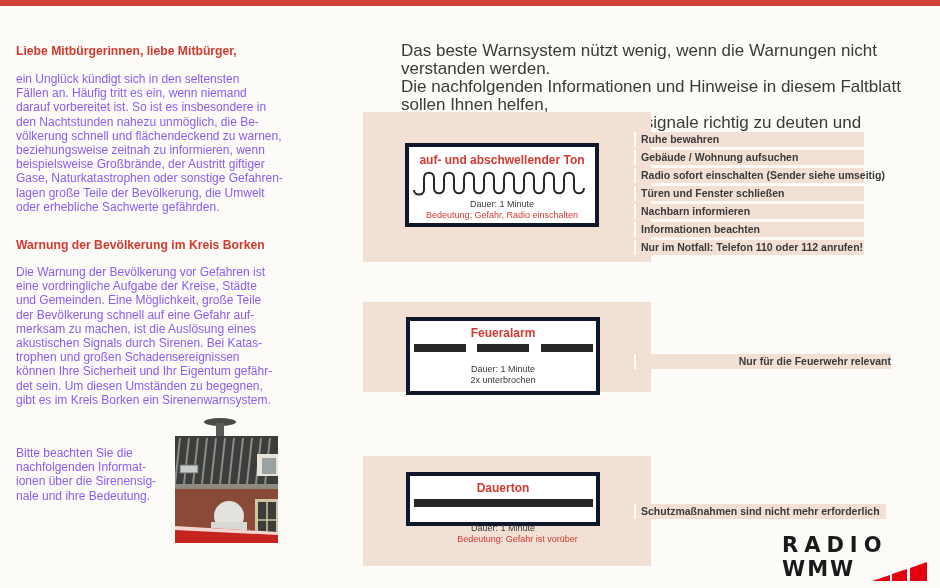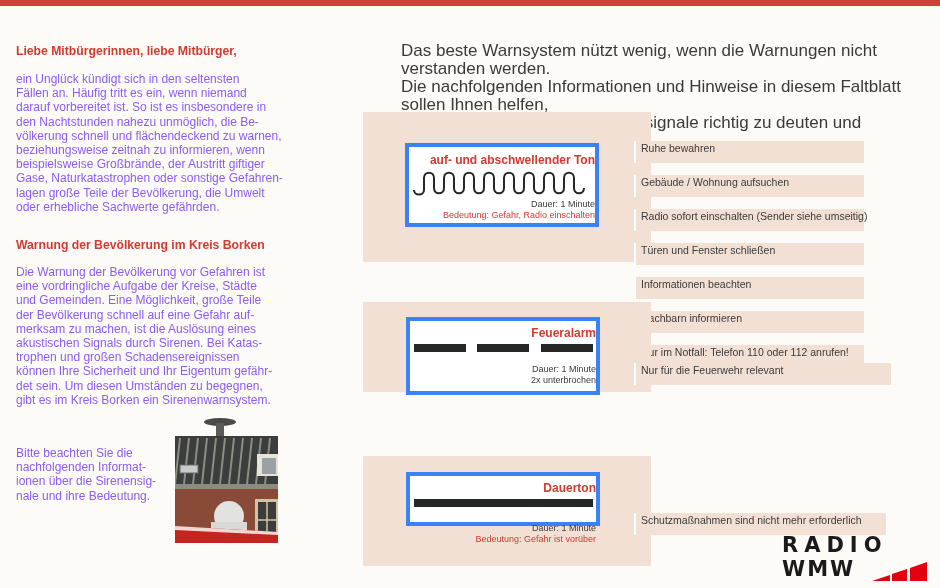--- a/index.html
+++ b/index.html
@@ -11,33 +11,34 @@
   }
   .topbar { position:absolute; left:0; top:0; width:940px; height:6px; background:#d0413a; }
   .left { position:absolute; left:16px; top:0; width:300px; }
   .h-red { color:#d33a30; font-weight:bold; font-size:12.2px; position:absolute; left:0; white-space:nowrap; }
   .para { position:absolute; left:0; font-size:12px; line-height:14.2px; color:#8b5cf6; white-space:pre-line; }
   .photo { position:absolute; left:175px; top:410px; width:103px; height:133px; overflow:hidden; }
   .intro { position:absolute; left:401px; top:42px; width:500px; font-size:17px; line-height:18px; color:#3a3a3a; white-space:pre-line; }
 
   .panel { position:absolute; left:363px; width:288px; background:#f3e0d5; }
   .sign {
-    position:absolute; background:#fff; border:4px solid #3b82f6;
-    box-sizing:border-box; text-align:right;
+    position:absolute; background:#fff; border:4px solid #0f172a;
+    box-sizing:border-box; text-align:center;
   }
   .sign-title { color:#d33a30; font-weight:bold; font-size:12px; position:absolute; left:0; right:0; }
   .sign-line { font-size:9px; color:#3a3a3a; position:absolute; left:0; right:0; }
   .sign-line.red { color:#d33a30; }
   .bar { position:absolute; height:8px; background:#252826; }
 
   .actions { position:absolute; left:636px; }
   .action {
-    background:#f3e0d5; font-size:10.5px; color:#3a3a3a; height:22px; line-height:15px;
-    padding-left:5px; margin:12px 0 2px 0; width:223px; white-space:nowrap;
+    background:#f3e0d5; font-size:10.5px; color:#3a3a3a; height:15px; line-height:15px;
+    padding-left:5px; margin:3px 0 2px 0; width:223px; white-space:nowrap;
     box-shadow:-2px 0 0 #fff;
+    font-weight:bold;
   }
   .logo { position:absolute; left:782px; top:535px; width:150px; height:50px; }
   .logo-t1, .logo-t2 { position:absolute; font-family:"DejaVu Sans", sans-serif; font-weight:bold; color:#1a1a1a; letter-spacing:4px; }
   .logo-t1 { left:0; top:-2px; font-size:21px; letter-spacing:6px; }
   .logo-t2 { left:0; top:22px; font-size:21px; letter-spacing:2px; }
 </style>
 </head>
 <body>
 
 <div class="topbar"></div>
@@ -124,37 +125,37 @@
     </svg>
     <div class="sign-line" style="top:52px;">Dauer: 1 Minute</div>
     <div class="sign-line red" style="top:63px;">Bedeutung: Gefahr, Radio einschalten</div>
   </div>
 </div>
 <div class="actions" style="top:129px;">
   <div class="action">Ruhe bewahren</div>
   <div class="action">Gebäude / Wohnung aufsuchen</div>
   <div class="action">Radio sofort einschalten (Sender siehe umseitig)</div>
   <div class="action">Türen und Fenster schließen</div>
+  <div class="action">Nachbarn informieren</div>
   <div class="action">Informationen beachten</div>
-  <div class="action">Nachbarn informieren</div>
   <div class="action">Nur im Notfall: Telefon 110 oder 112 anrufen!</div>
 </div>
 
 <div class="panel" style="top:302px; height:90px;">
   <div class="sign" style="left:43px; top:15px; width:194px; height:78px;">
     <div class="sign-title" style="top:5px;">Feueralarm</div>
     <div class="bar" style="left:4px; top:23px; width:52px;"></div>
     <div class="bar" style="left:67px; top:23px; width:52px;"></div>
     <div class="bar" style="left:131px; top:23px; width:52px;"></div>
     <div class="sign-line" style="top:43px;">Dauer: 1 Minute</div>
     <div class="sign-line" style="top:54px;">2x unterbrochen</div>
   </div>
 </div>
 <div class="actions" style="top:351px;">
-  <div class="action" style="width:250px;">Nur für die Feuerwehr relevant</div>
+  <div class="action" style="width:250px;text-align:right;">Nur für die Feuerwehr relevant</div>
 </div>
 
 <div class="panel" style="top:456px; height:110px;">
   <div class="sign" style="left:43px; top:16px; width:194px; height:54px;">
     <div class="sign-title" style="top:5px;">Dauerton</div>
     <div class="bar" style="left:4px; top:23px; width:179px;"></div>
     <div class="sign-line" style="top:47px;">Dauer: 1 Minute</div>
     <div class="sign-line red" style="top:58px;padding-left:29px;">Bedeutung: Gefahr ist vorüber</div>
   </div>
 </div>

